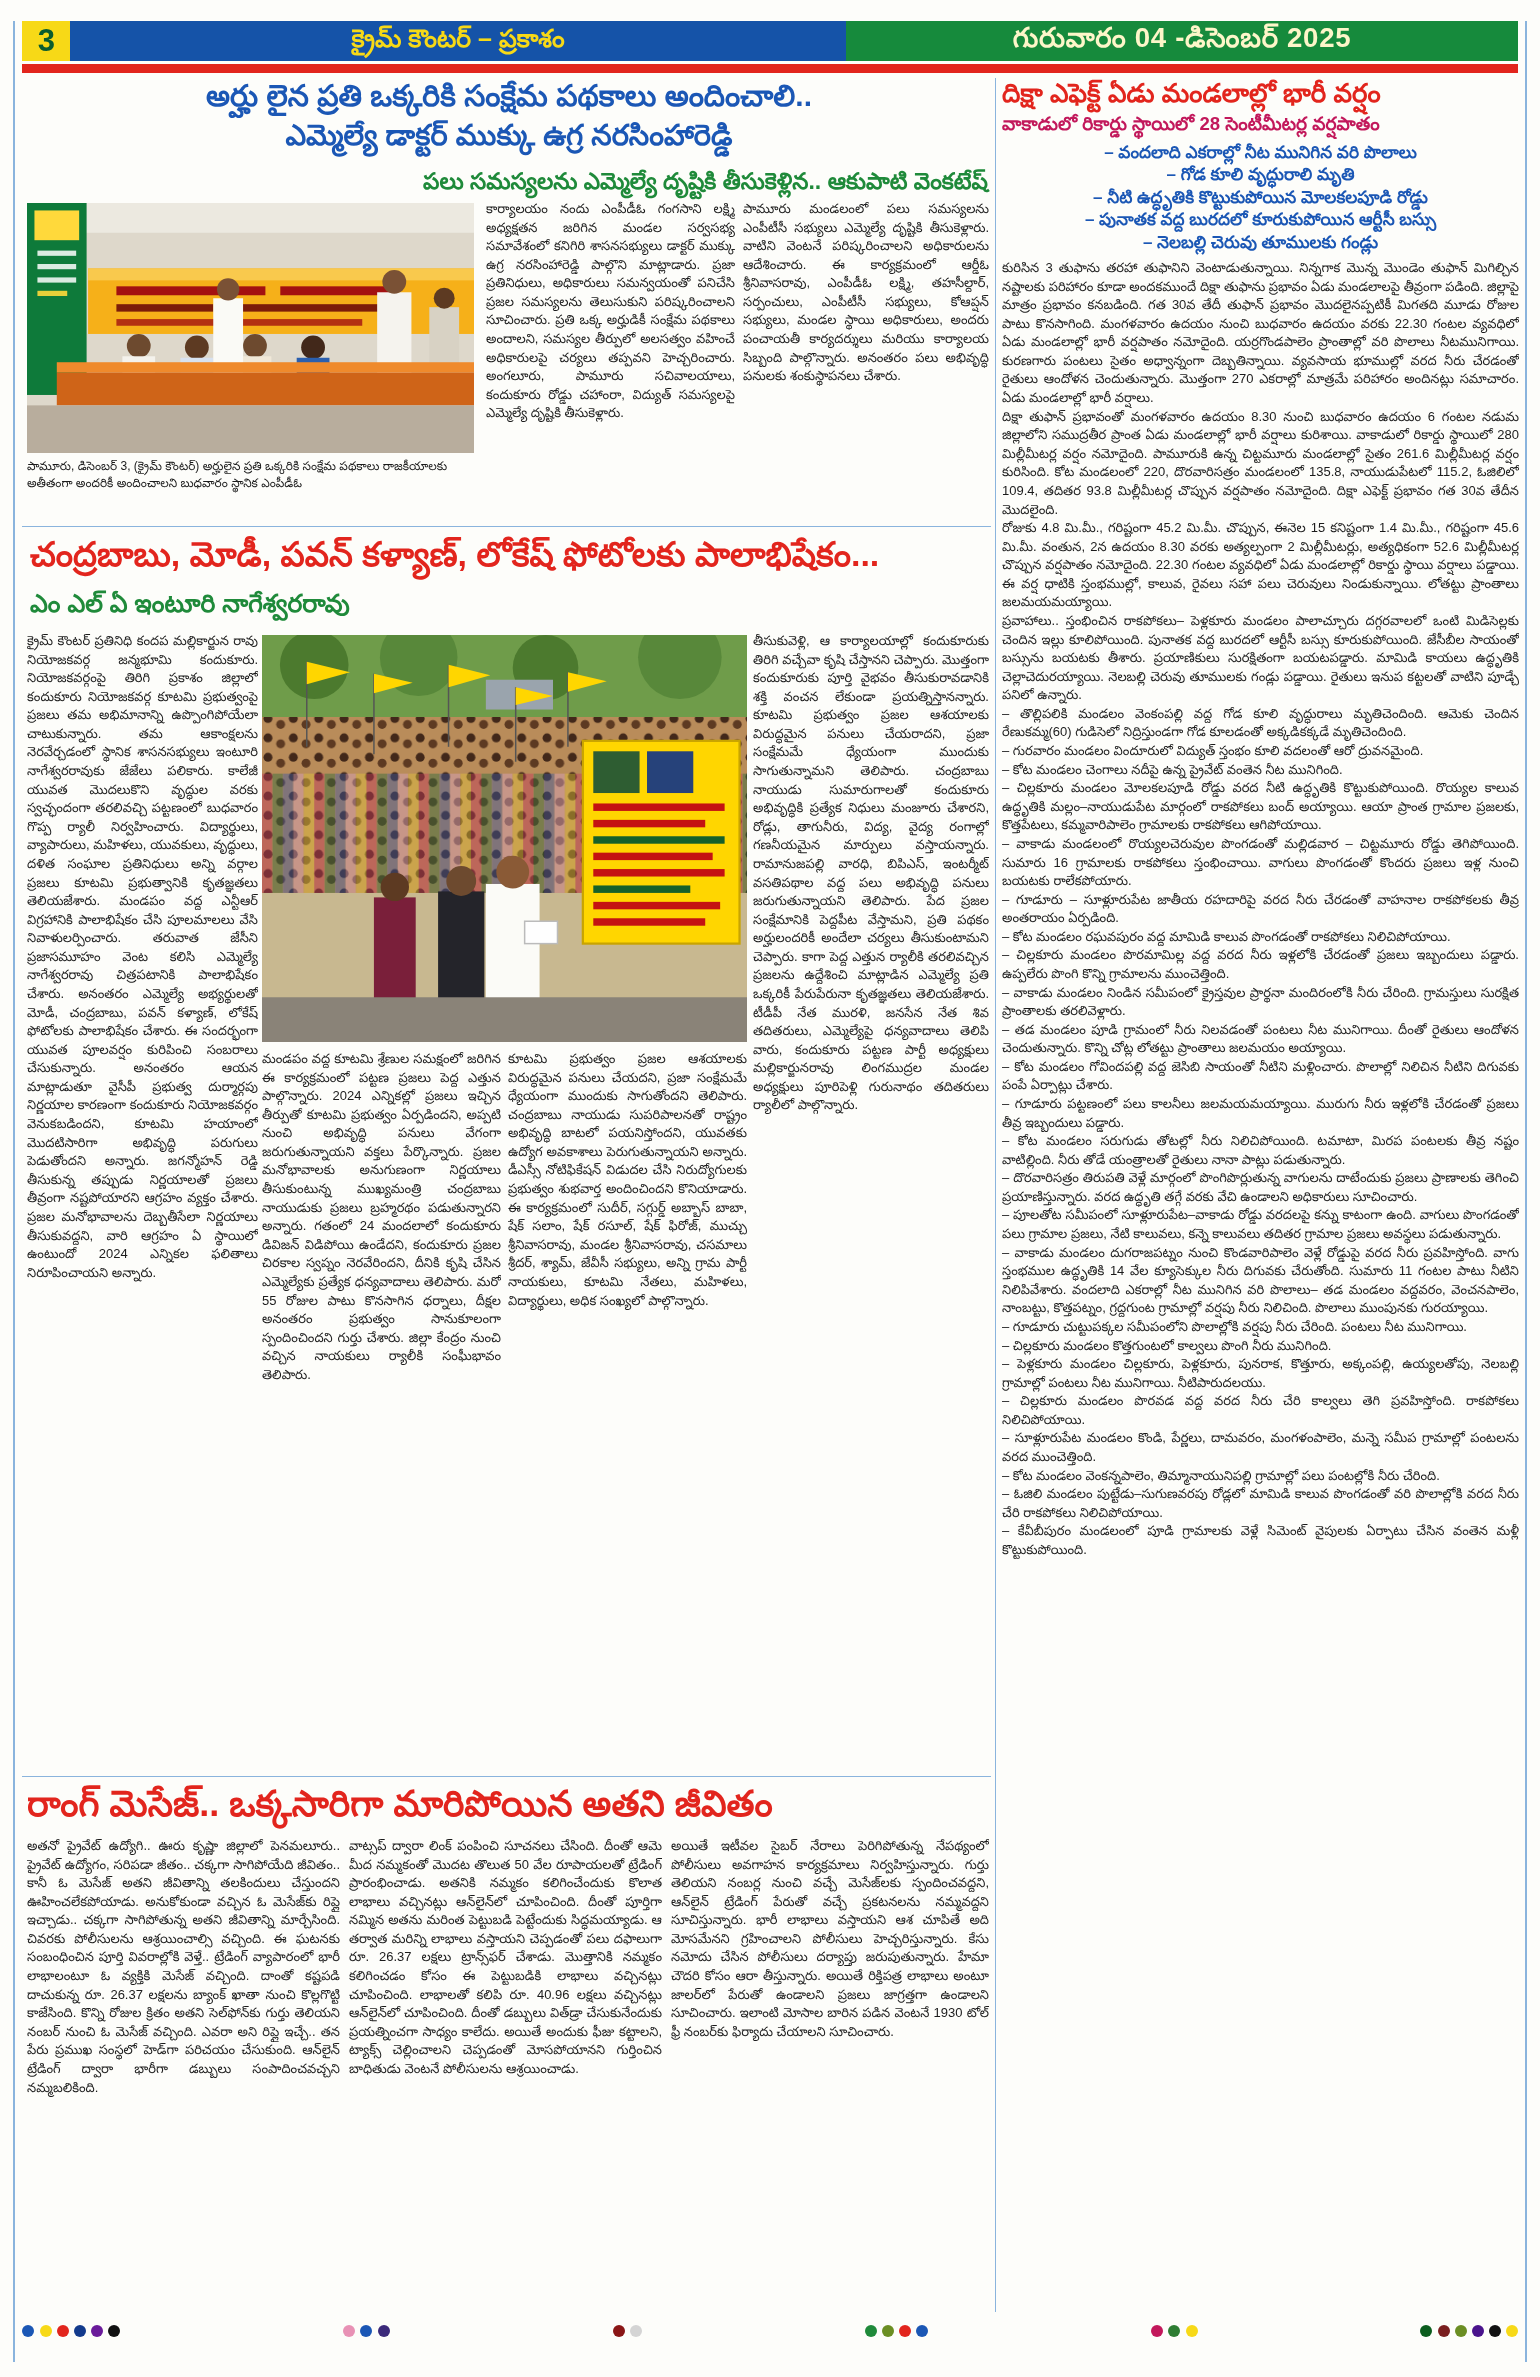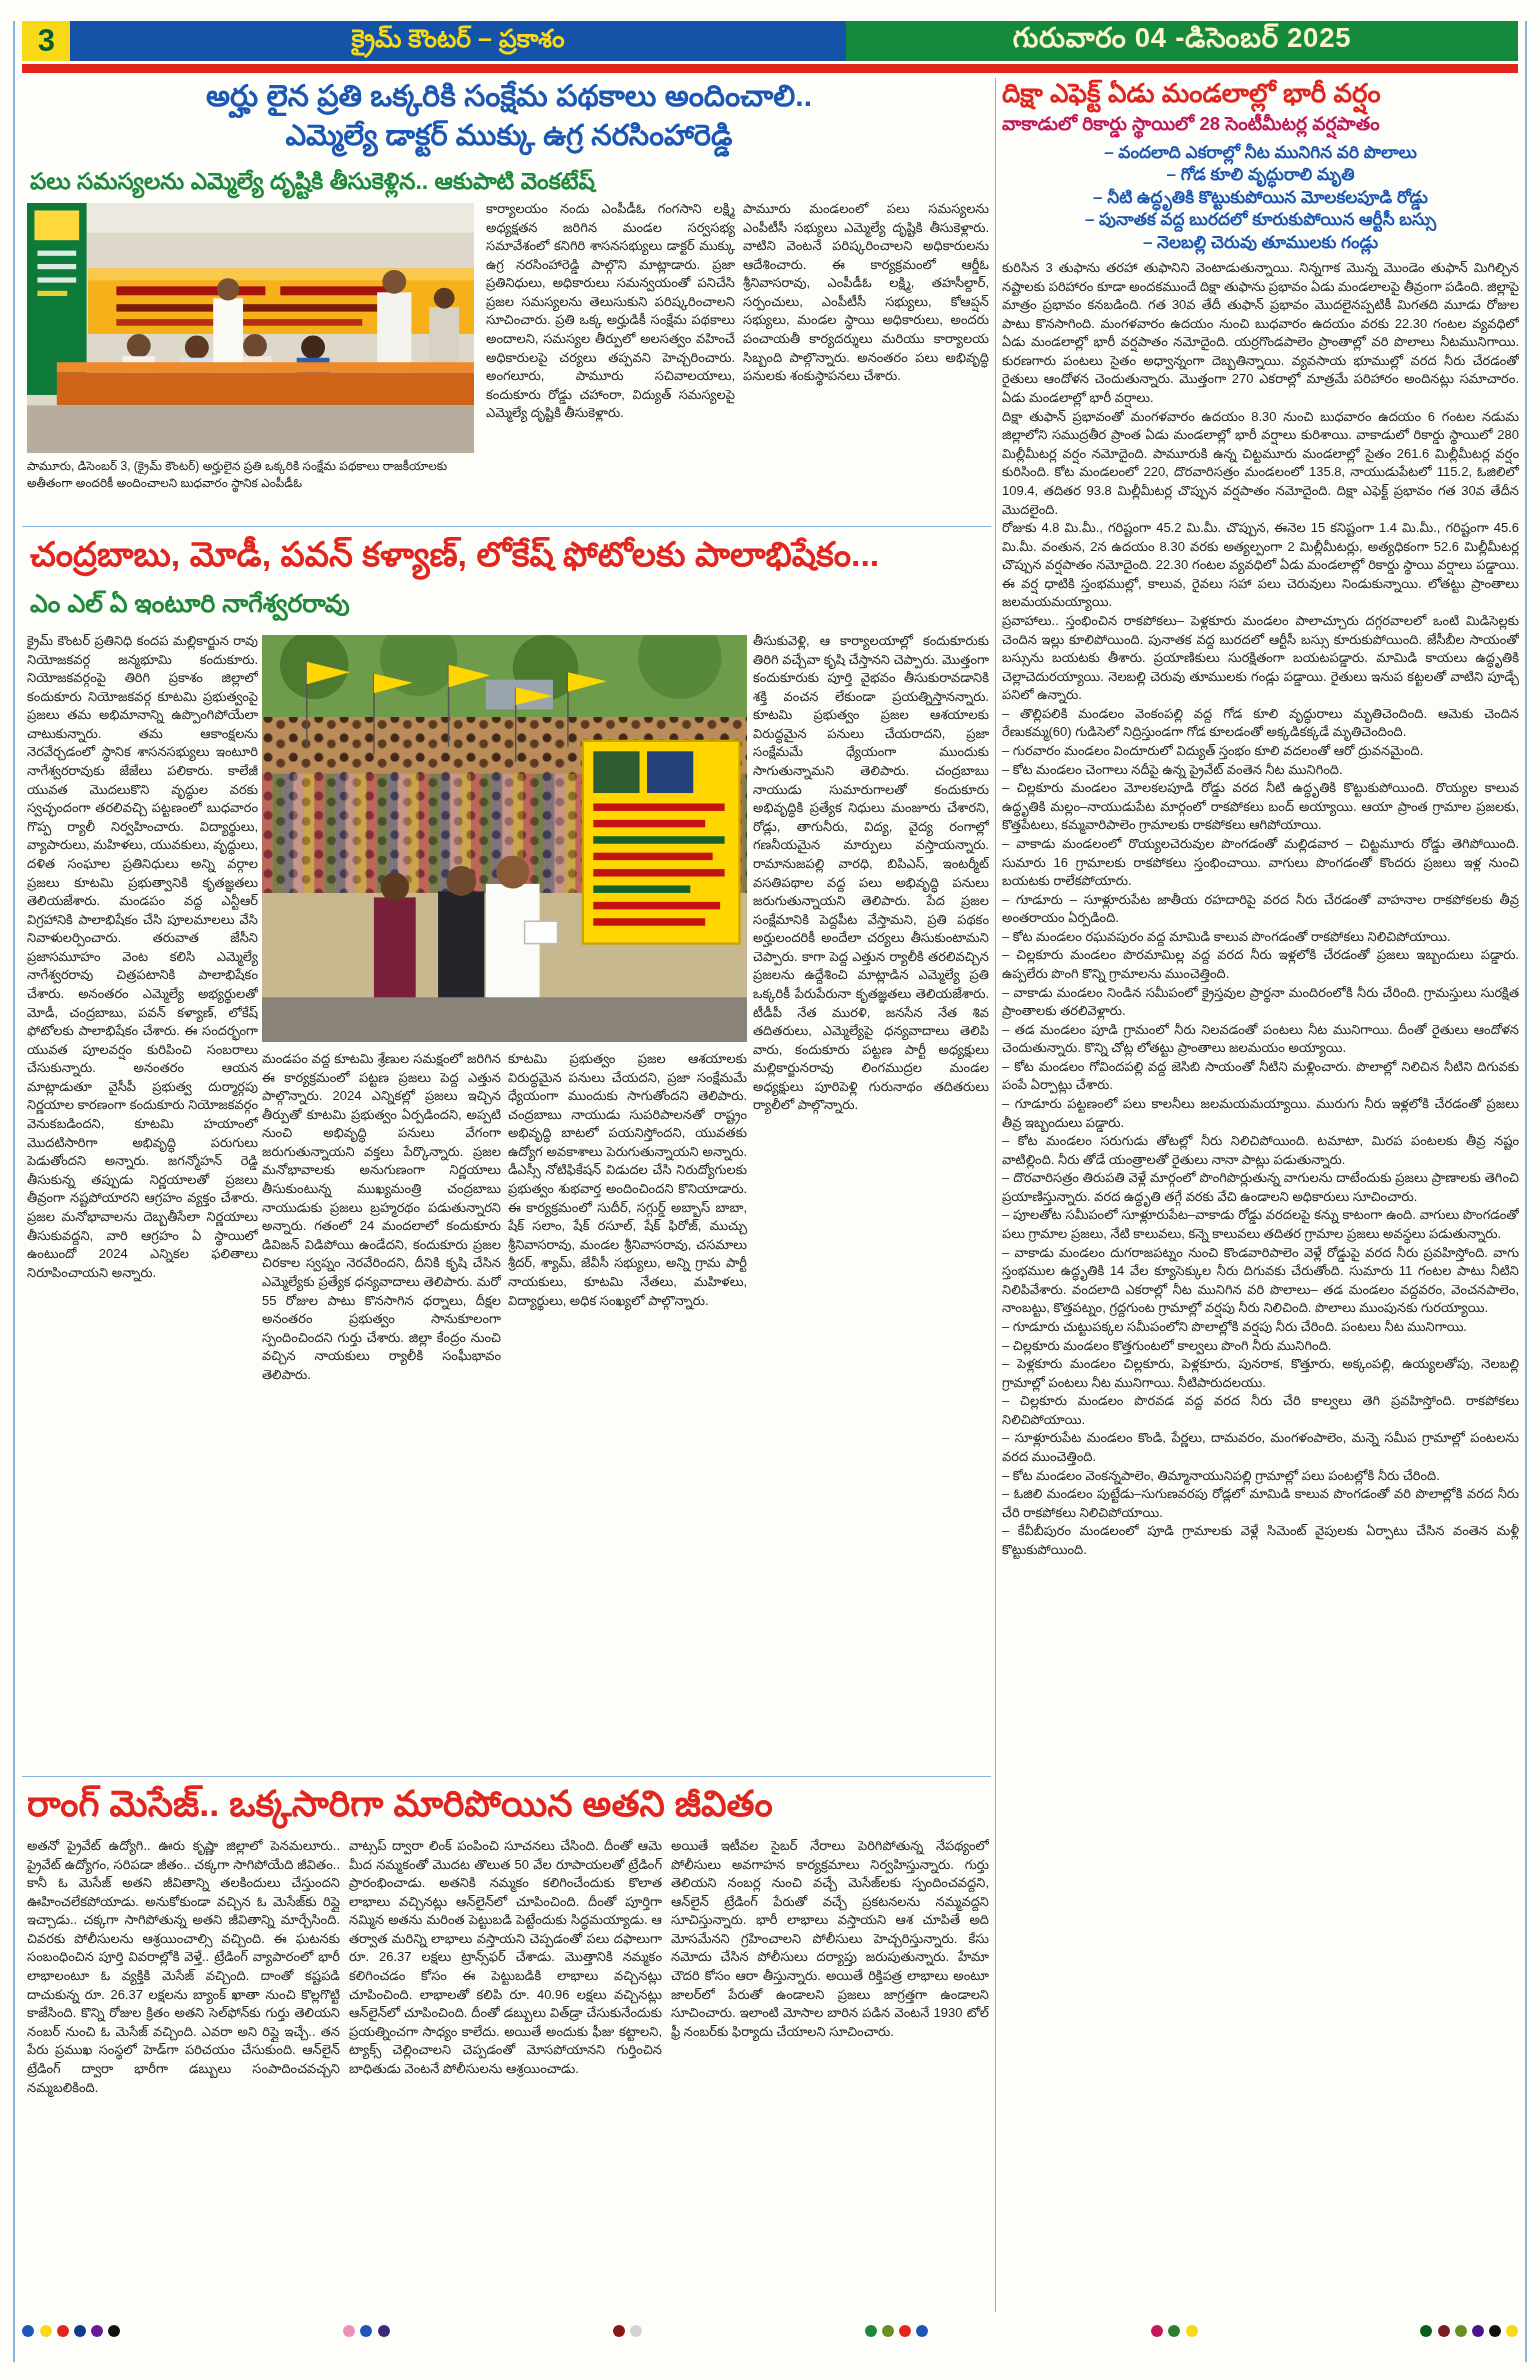--- a/index.html
+++ b/index.html
@@ -22,21 +22,21 @@
   .vdivider{left:995px;top:78px;width:0;height:2234px;border-left:1.5px solid var(--frame_blue,#9ec3e8);}
   .hrule{height:0;border-top:1.5px solid var(--frame_blue,#bcd4ee);}
   
   .body{font-size:13px;line-height:1.43;text-align:justify;white-space:pre-line;overflow:hidden;}
   .headline-blue{color:var(--headline_blue,#1b57b5);font-weight:bold;text-align:center;}
   .headline-red{color:var(--headline_red,#e2251d);font-weight:bold;}
   .subhead-green{color:var(--subhead_green,#1f8a3a);font-weight:bold;}
   
   .a1-h1{left:30px;top:79px;width:958px;font-size:30px;}
   .a1-h2{left:30px;top:119px;width:958px;font-size:29px;}
-  .a1-sub{left:30px;top:168px;width:958px;font-size:23px;text-align:left;}
+  .a1-sub{left:30px;top:168px;width:958px;font-size:23px;text-align:right;}
   .photo1{left:27px;top:203px;width:447px;height:250px;background:#ded8cb;overflow:hidden;}
   .caption1{left:27px;top:459px;width:447px;height:60px;overflow:hidden;}
   .a1-c1{left:486px;top:200px;width:249px;height:333px;}
   .a1-c2{left:743px;top:200px;width:246px;height:333px;}
   .rule1{left:22.4px;top:526px;width:969px;}
   
   .a3-h{left:30px;top:535px;width:962px;font-size:34px;}
   .a3-sub{left:30px;top:589px;width:671px;font-size:25px;}
   .a3-left{left:27px;top:632px;width:231px;height:1139px;}
   .photo2{left:262px;top:635px;width:485px;height:407px;background:#c8b890;overflow:hidden;}

